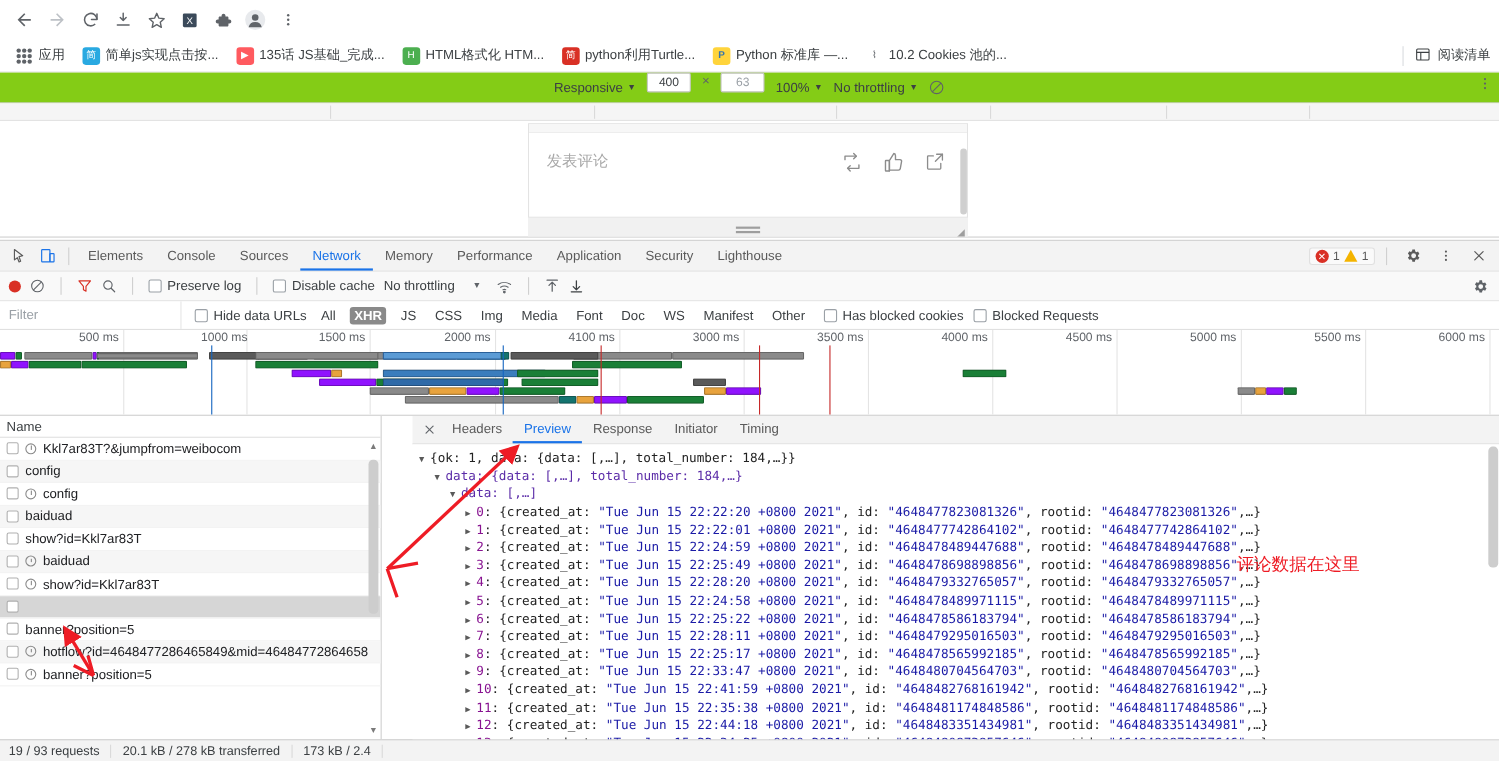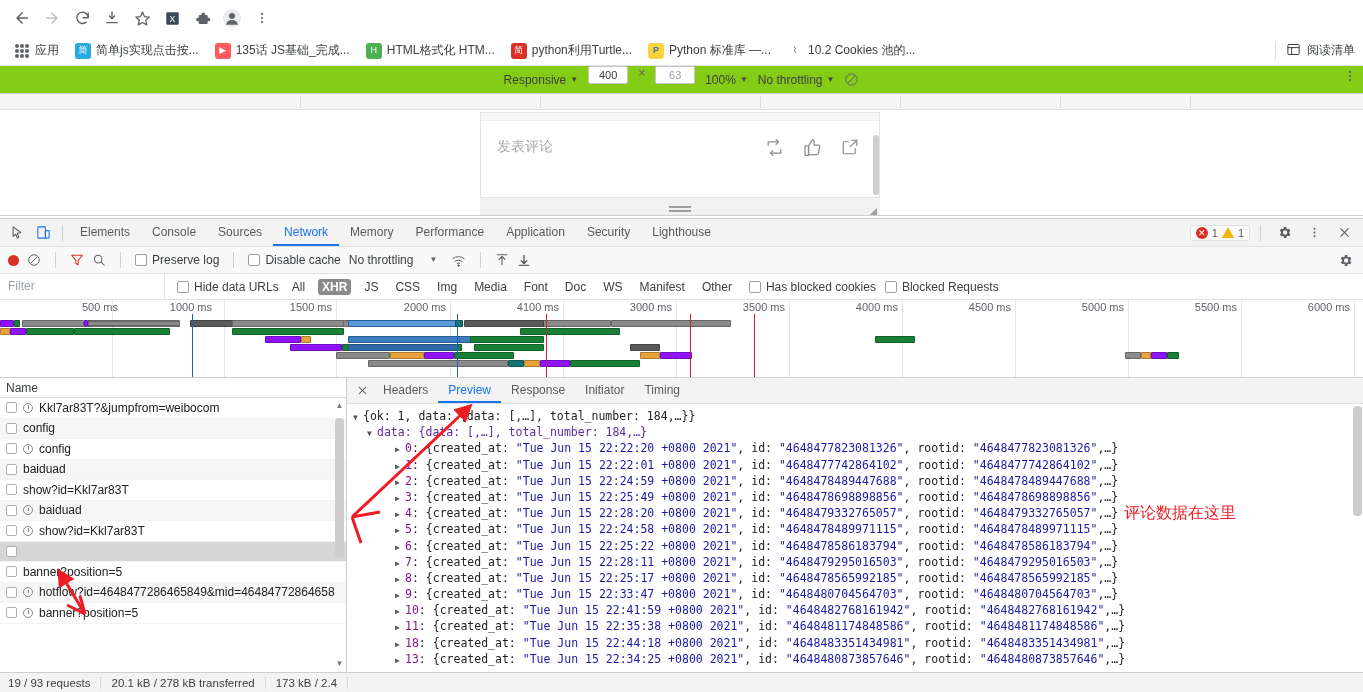--- a/index.html
+++ b/index.html
@@ -151,21 +151,21 @@
 
   
   .overview{height:78px;border-bottom:1px solid #cfcfcf;position:relative;background:#fff;overflow:hidden;}
   .ov-ruler{position:absolute;inset:0;}
   .ov-tick{position:absolute;top:0;bottom:0;width:1px;background:#e4e4e4;}
   .ov-label{position:absolute;top:1px;font-size:11px;color:#5f6368;transform:translateX(-100%);padding-right:4px;white-space:nowrap;}
   .ov-bar{position:absolute;height:7px;border:1px solid rgba(0,0,0,.25);border-radius:1px;}
   .ov-line{position:absolute;top:14px;bottom:0;width:1px;}
 
   
-  .dt-main{flex:1;display:flex;min-height:0;}
+  .dt-main{flex:1;display:flex;min-height:0;gap:28px;}
   .req-panel{width:347px;border-right:1px solid #cfcfcf;display:flex;flex-direction:column;min-width:0;background:#fff;}
   .req-head{height:20px;border-bottom:1px solid #e0e0e0;display:flex;align-items:center;padding-left:6px;font-size:12px;color:#3c4043;}
   .req-list{flex:1;overflow:hidden;position:relative;}
   .req-row{
     height:20.5px;display:flex;align-items:center;gap:6px;padding-left:6px;font-size:12px;
     color:#202124;white-space:nowrap;cursor:pointer;border-bottom:1px solid #f3f3f3;overflow:hidden;
   }
   .req-row:nth-child(even){background:#f6f6f6;}
   .req-row.selected{background:#d6d6d6;}
   .req-chk{width:11px;height:11px;border:1px solid #b0b0b0;background:#fff;border-radius:2px;flex:none;}
@@ -539,23 +539,23 @@
       <span class="chk">
         <span class="box"></span>
         <span>Blocked Requests</span>
       </span>
     </div>
   </div>
 
   <div class="overview">
     <div class="ov-ruler">
       <div class="ov-tick" style="left:112px"></div>
-        <div class="ov-label" style="left:122px">500 ms</div>
+        <div class="ov-label" style="left:112px">500 ms</div>
       <div class="ov-tick" style="left:224px"></div>
-        <div class="ov-label" style="left:216px">1000 ms</div>
+        <div class="ov-label" style="left:229px">1000 ms</div>
       <div class="ov-tick" style="left:336px"></div>
         <div class="ov-label" style="left:336px">1500 ms</div>
       <div class="ov-tick" style="left:450px"></div>
         <div class="ov-label" style="left:450px">2000 ms</div>
       <div class="ov-tick" style="left:563px"></div>
         <div class="ov-label" style="left:563px">4100 ms</div>
       <div class="ov-tick" style="left:676px"></div>
         <div class="ov-label" style="left:676px">3000 ms</div>
       <div class="ov-tick" style="left:789px"></div>
         <div class="ov-label" style="left:789px">3500 ms</div>
@@ -703,34 +703,35 @@
         <div class="d-tab active">Preview</div>
         <div class="d-tab">Response</div>
         <div class="d-tab">Initiator</div>
         <div class="d-tab">Timing</div>
       </div>
 
       <div class="json-wrap">
         <div class="json">
           <span class="jrow"><span class="tri">▼</span><span>{ok: 1, data: {data: [,…], total_number: 184,…}}</span></span>
           <span class="jrow" style="padding-left:14px"><span class="tri">▼</span><span class="jkey">data: {data: [,…], total_number: 184,…}</span></span>
+          <span class="jrow" style="padding-left:28px"><span class="tri">▼</span><span class="jkey">data: [,…]</span></span>
           <div id="json-items">
               <span class="jrow" style="padding-left: 42px;"><span class="tri">▶</span><span class="idx">0</span><span>: {created_at: <span class="k-str">"Tue Jun 15 22:22:20 +0800 2021"</span>, id: <span class="k-str">"4648477823081326"</span>, rootid: <span class="k-str">"4648477823081326"</span>,…}</span></span>
               <span class="jrow" style="padding-left: 42px;"><span class="tri">▶</span><span class="idx">1</span><span>: {created_at: <span class="k-str">"Tue Jun 15 22:22:01 +0800 2021"</span>, id: <span class="k-str">"4648477742864102"</span>, rootid: <span class="k-str">"4648477742864102"</span>,…}</span></span>
               <span class="jrow" style="padding-left: 42px;"><span class="tri">▶</span><span class="idx">2</span><span>: {created_at: <span class="k-str">"Tue Jun 15 22:24:59 +0800 2021"</span>, id: <span class="k-str">"4648478489447688"</span>, rootid: <span class="k-str">"4648478489447688"</span>,…}</span></span>
               <span class="jrow" style="padding-left: 42px;"><span class="tri">▶</span><span class="idx">3</span><span>: {created_at: <span class="k-str">"Tue Jun 15 22:25:49 +0800 2021"</span>, id: <span class="k-str">"4648478698898856"</span>, rootid: <span class="k-str">"4648478698898856"</span>,…}</span></span>
               <span class="jrow" style="padding-left: 42px;"><span class="tri">▶</span><span class="idx">4</span><span>: {created_at: <span class="k-str">"Tue Jun 15 22:28:20 +0800 2021"</span>, id: <span class="k-str">"4648479332765057"</span>, rootid: <span class="k-str">"4648479332765057"</span>,…}</span></span>
               <span class="jrow" style="padding-left: 42px;"><span class="tri">▶</span><span class="idx">5</span><span>: {created_at: <span class="k-str">"Tue Jun 15 22:24:58 +0800 2021"</span>, id: <span class="k-str">"4648478489971115"</span>, rootid: <span class="k-str">"4648478489971115"</span>,…}</span></span>
               <span class="jrow" style="padding-left: 42px;"><span class="tri">▶</span><span class="idx">6</span><span>: {created_at: <span class="k-str">"Tue Jun 15 22:25:22 +0800 2021"</span>, id: <span class="k-str">"4648478586183794"</span>, rootid: <span class="k-str">"4648478586183794"</span>,…}</span></span>
               <span class="jrow" style="padding-left: 42px;"><span class="tri">▶</span><span class="idx">7</span><span>: {created_at: <span class="k-str">"Tue Jun 15 22:28:11 +0800 2021"</span>, id: <span class="k-str">"4648479295016503"</span>, rootid: <span class="k-str">"4648479295016503"</span>,…}</span></span>
               <span class="jrow" style="padding-left: 42px;"><span class="tri">▶</span><span class="idx">8</span><span>: {created_at: <span class="k-str">"Tue Jun 15 22:25:17 +0800 2021"</span>, id: <span class="k-str">"4648478565992185"</span>, rootid: <span class="k-str">"4648478565992185"</span>,…}</span></span>
               <span class="jrow" style="padding-left: 42px;"><span class="tri">▶</span><span class="idx">9</span><span>: {created_at: <span class="k-str">"Tue Jun 15 22:33:47 +0800 2021"</span>, id: <span class="k-str">"4648480704564703"</span>, rootid: <span class="k-str">"4648480704564703"</span>,…}</span></span>
               <span class="jrow" style="padding-left: 42px;"><span class="tri">▶</span><span class="idx">10</span><span>: {created_at: <span class="k-str">"Tue Jun 15 22:41:59 +0800 2021"</span>, id: <span class="k-str">"4648482768161942"</span>, rootid: <span class="k-str">"4648482768161942"</span>,…}</span></span>
               <span class="jrow" style="padding-left: 42px;"><span class="tri">▶</span><span class="idx">11</span><span>: {created_at: <span class="k-str">"Tue Jun 15 22:35:38 +0800 2021"</span>, id: <span class="k-str">"4648481174848586"</span>, rootid: <span class="k-str">"4648481174848586"</span>,…}</span></span>
-              <span class="jrow" style="padding-left: 42px;"><span class="tri">▶</span><span class="idx">18</span><span>: {created_at: <span class="k-str">"Tue Jun 15 22:44:18 +0800 2021"</span>, id: <span class="k-str">"4648483351434981"</span>, rootid: <span class="k-str">"4648483351434981"</span>,…}</span></span>
+              <span class="jrow" style="padding-left: 42px;"><span class="tri">▶</span><span class="idx">12</span><span>: {created_at: <span class="k-str">"Tue Jun 15 22:44:18 +0800 2021"</span>, id: <span class="k-str">"4648483351434981"</span>, rootid: <span class="k-str">"4648483351434981"</span>,…}</span></span>
               <span class="jrow" style="padding-left: 42px;"><span class="tri">▶</span><span class="idx">13</span><span>: {created_at: <span class="k-str">"Tue Jun 15 22:34:25 +0800 2021"</span>, id: <span class="k-str">"4648480873857646"</span>, rootid: <span class="k-str">"4648480873857646"</span>,…}</span></span>
             </div>
         </div>
 
         <div class="rscroll"></div>
       </div>
     </div>
   </div>
 
   <div class="status-bar">

